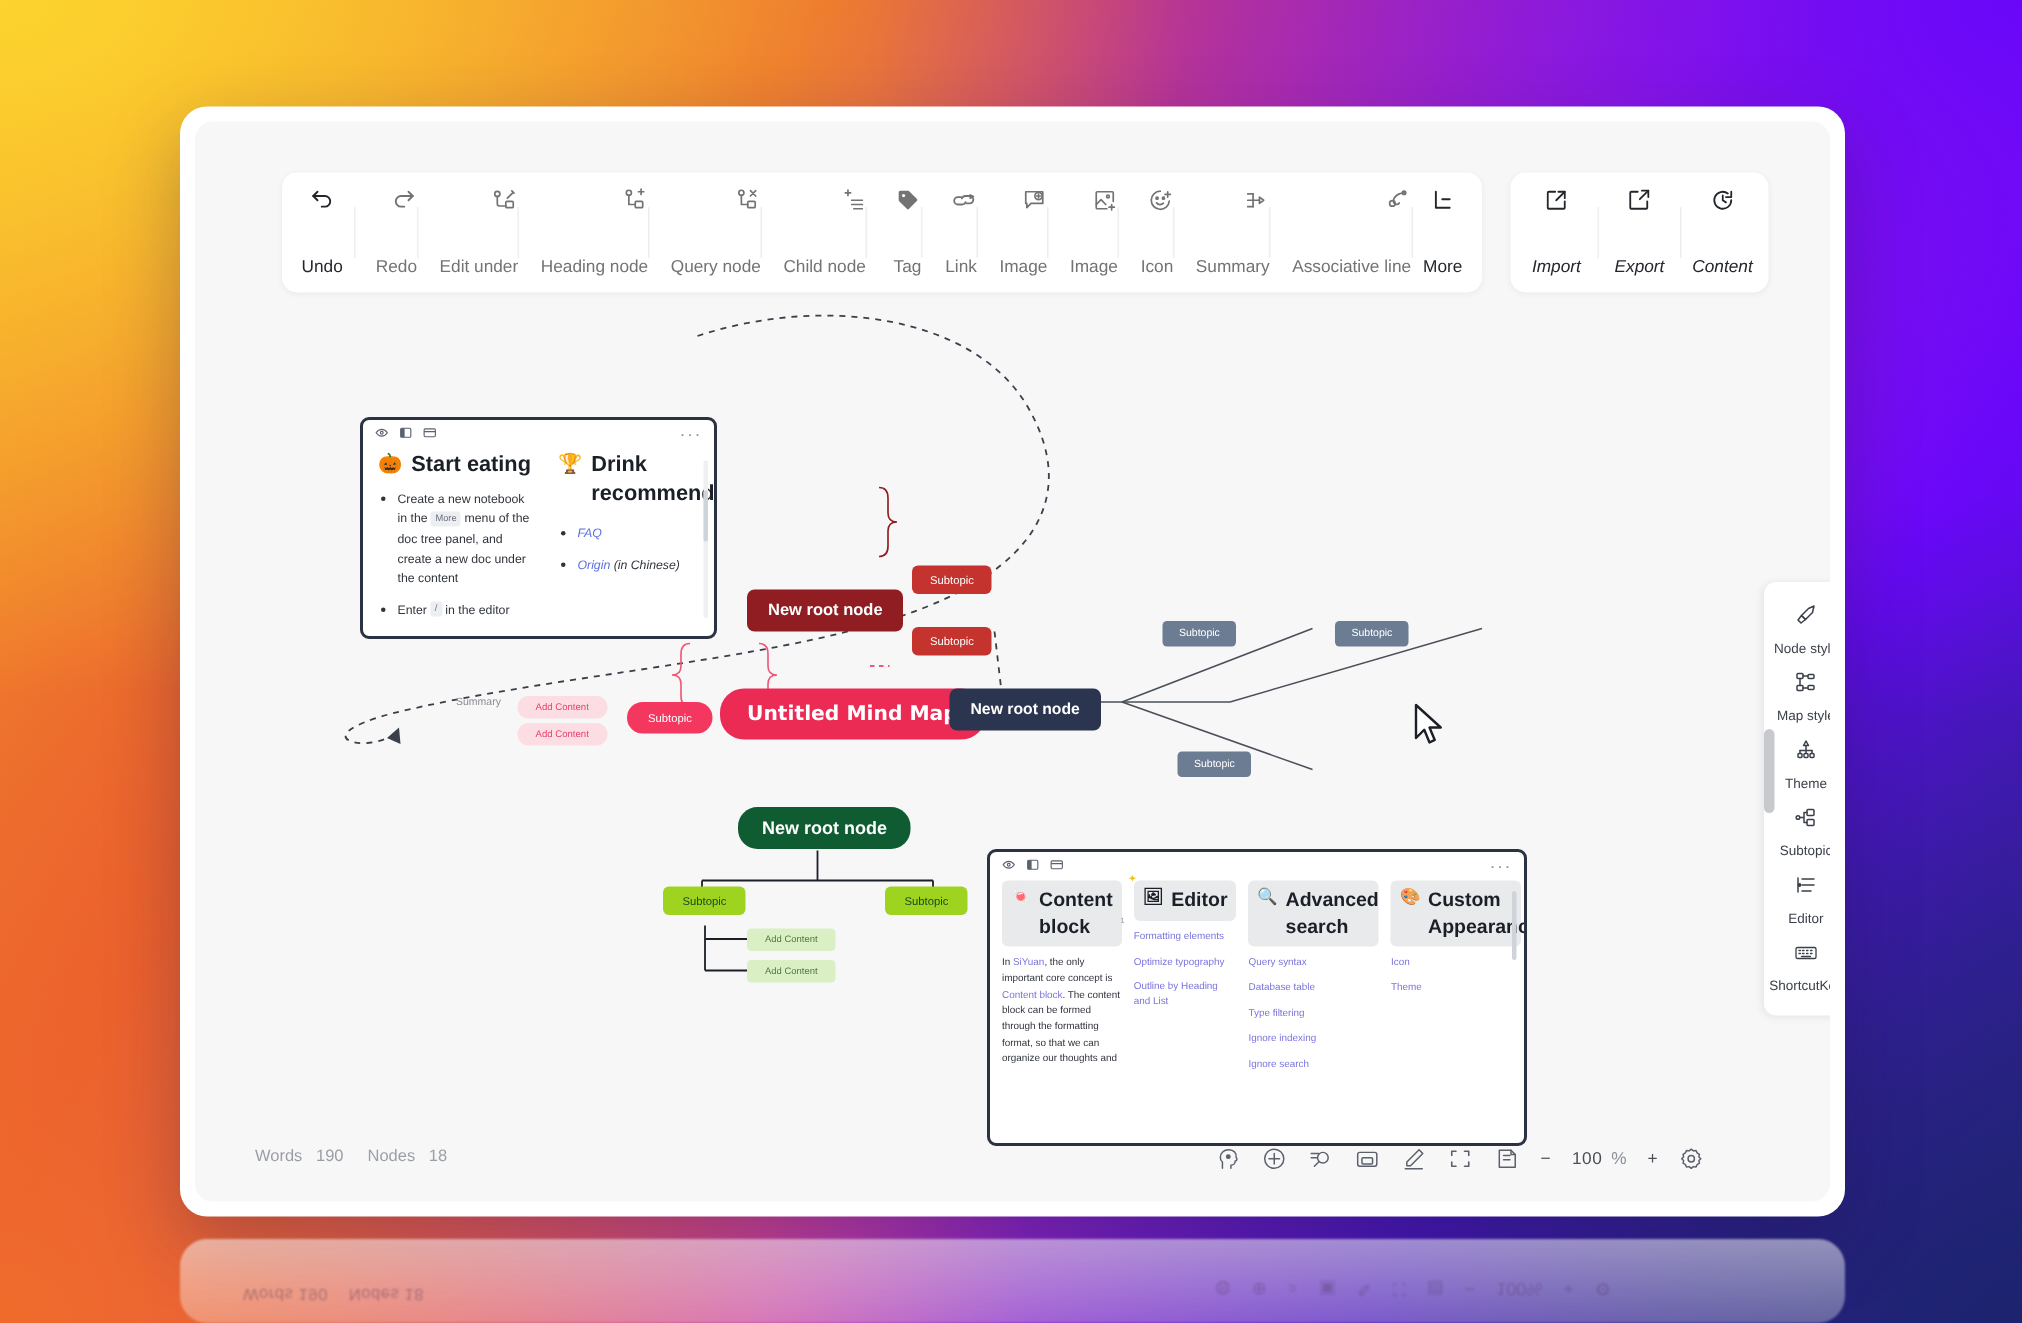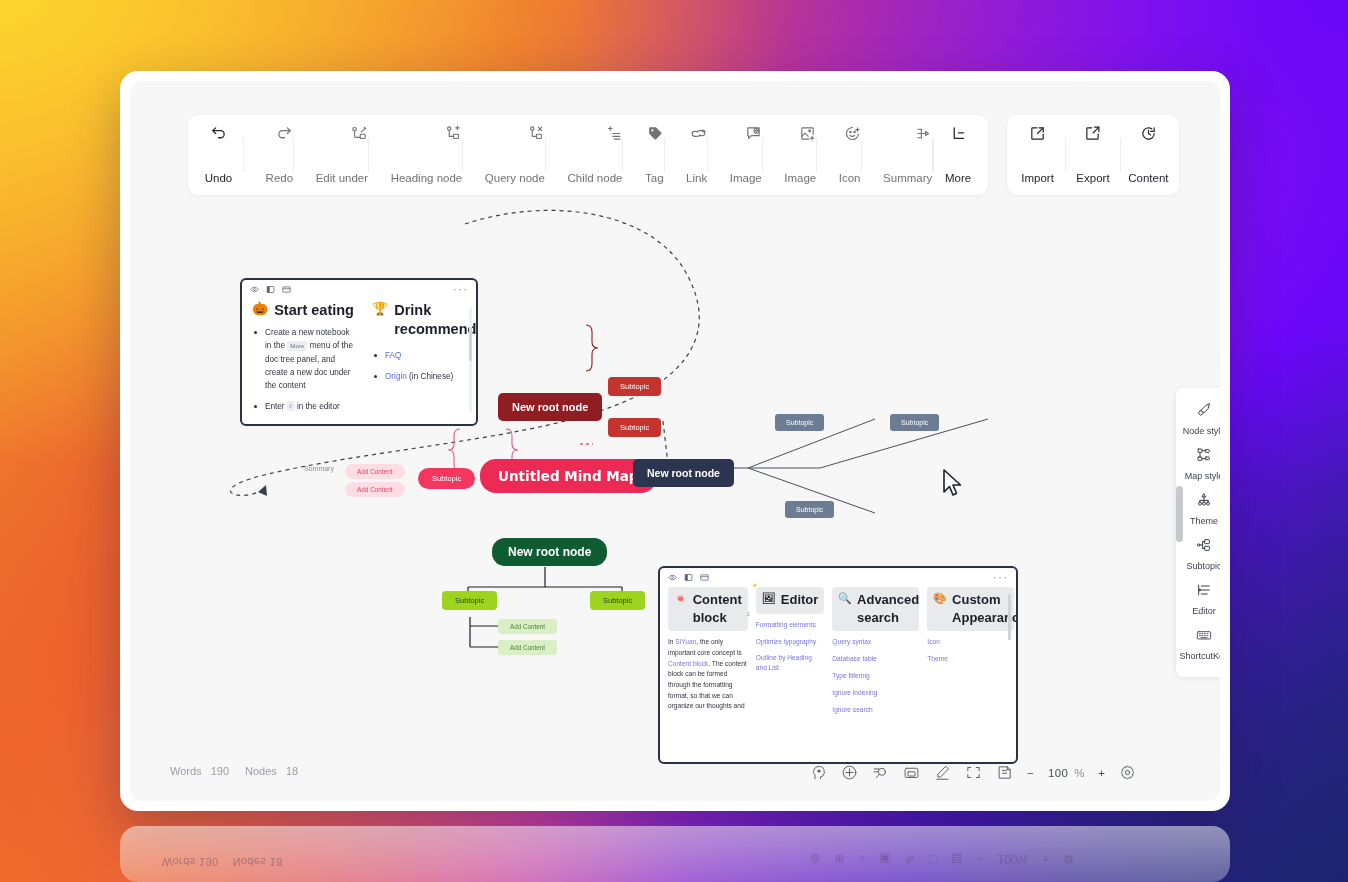--- a/index.html
+++ b/index.html
@@ -99,21 +99,21 @@
     border-radius: 6px;
     cursor: pointer;
     user-select: none;
     color: #23262b;
     min-width: 36px;
   }
   .tb-item.disabled { color: #737373; cursor: default; align-items: flex-end; }
   .tb-item .tb-label { font-size: 11.5px; white-space: nowrap; line-height: 1; margin-top: 24px; }
   .tb-item svg { display: block; }
   .tb-sep { width: 1px; height: 34px; background: #eceef0; flex: 0 0 1px; }
-  .toolbar-right .tb-item { flex: 0 0 52px; }
+  .toolbar-right .tb-item { flex: 0 0 52px; font-style: italic; }
 
   
   .canvas-area { position: absolute; inset: 0; }
   svg.edges { position: absolute; inset: 0; width: 100%; height: 100%; pointer-events: none; }
 
   
   .doc-card {
     position: absolute;
     background: #ffffff;
     border: 2px solid #2b3242;
@@ -445,20 +445,30 @@
               <path d="M4 6h5M4 12h5M4 18h5"></path>
               <path d="M9 6v12"></path>
               <path d="M9 12h6"></path>
               <path d="M15 9l4 3-4 3z"></path>
             </svg>
         </span>
         <span class="tb-label">Summary</span>
       </div>
       <div class="tb-sep"></div>
 
+      <div class="tb-item disabled">
+        <span>
+          <svg width="17" height="17" viewBox="0 0 24 24" fill="none" stroke="currentColor" stroke-width="1.6" stroke-linecap="round" stroke-linejoin="round">
+              <path d="M18 5c-7 0-11 4-11 8a3 3 0 0 0 5.5 1.6"></path>
+              <circle cx="6" cy="15" r="2.6"></circle>
+              <circle cx="17" cy="5" r="1.6"></circle>
+            </svg>
+        </span>
+        <span class="tb-label">Associative line</span>
+      </div>
       <div class="tb-sep"></div>
 
       <div class="tb-item">
         <span>
           <svg width="17" height="17" viewBox="0 0 24 24" fill="none" stroke="currentColor" stroke-width="1.8" stroke-linecap="round" stroke-linejoin="round">
               <path d="M6 4v15h13"></path>
               <path d="M12 11h7"></path>
             </svg>
         </span>
         <span class="tb-label">More</span>
@@ -565,21 +575,21 @@
                 <span class="kbd">/</span>
                 <span>in the editor</span>
               </li>
             </ul>
           </div>
           <div style="width:92px;">
             <div class="doc-col-title">
               <span class="emo">🏆</span>
               <span>Drink recommend</span>
             </div>
-            <ul class="doc-ul" style="margin-top:10px;">
+            <ul class="doc-ul" style="margin-top:10px;font-style:italic;">
               <li>
                 <span class="lnk">FAQ</span>
               </li>
               <li>
                 <span class="lnk">Origin</span><span> (in Chinese)</span>
               </li>
             </ul>
           </div>
           <div class="scroll-track"></div>
           <div class="scroll-thumb"></div>

